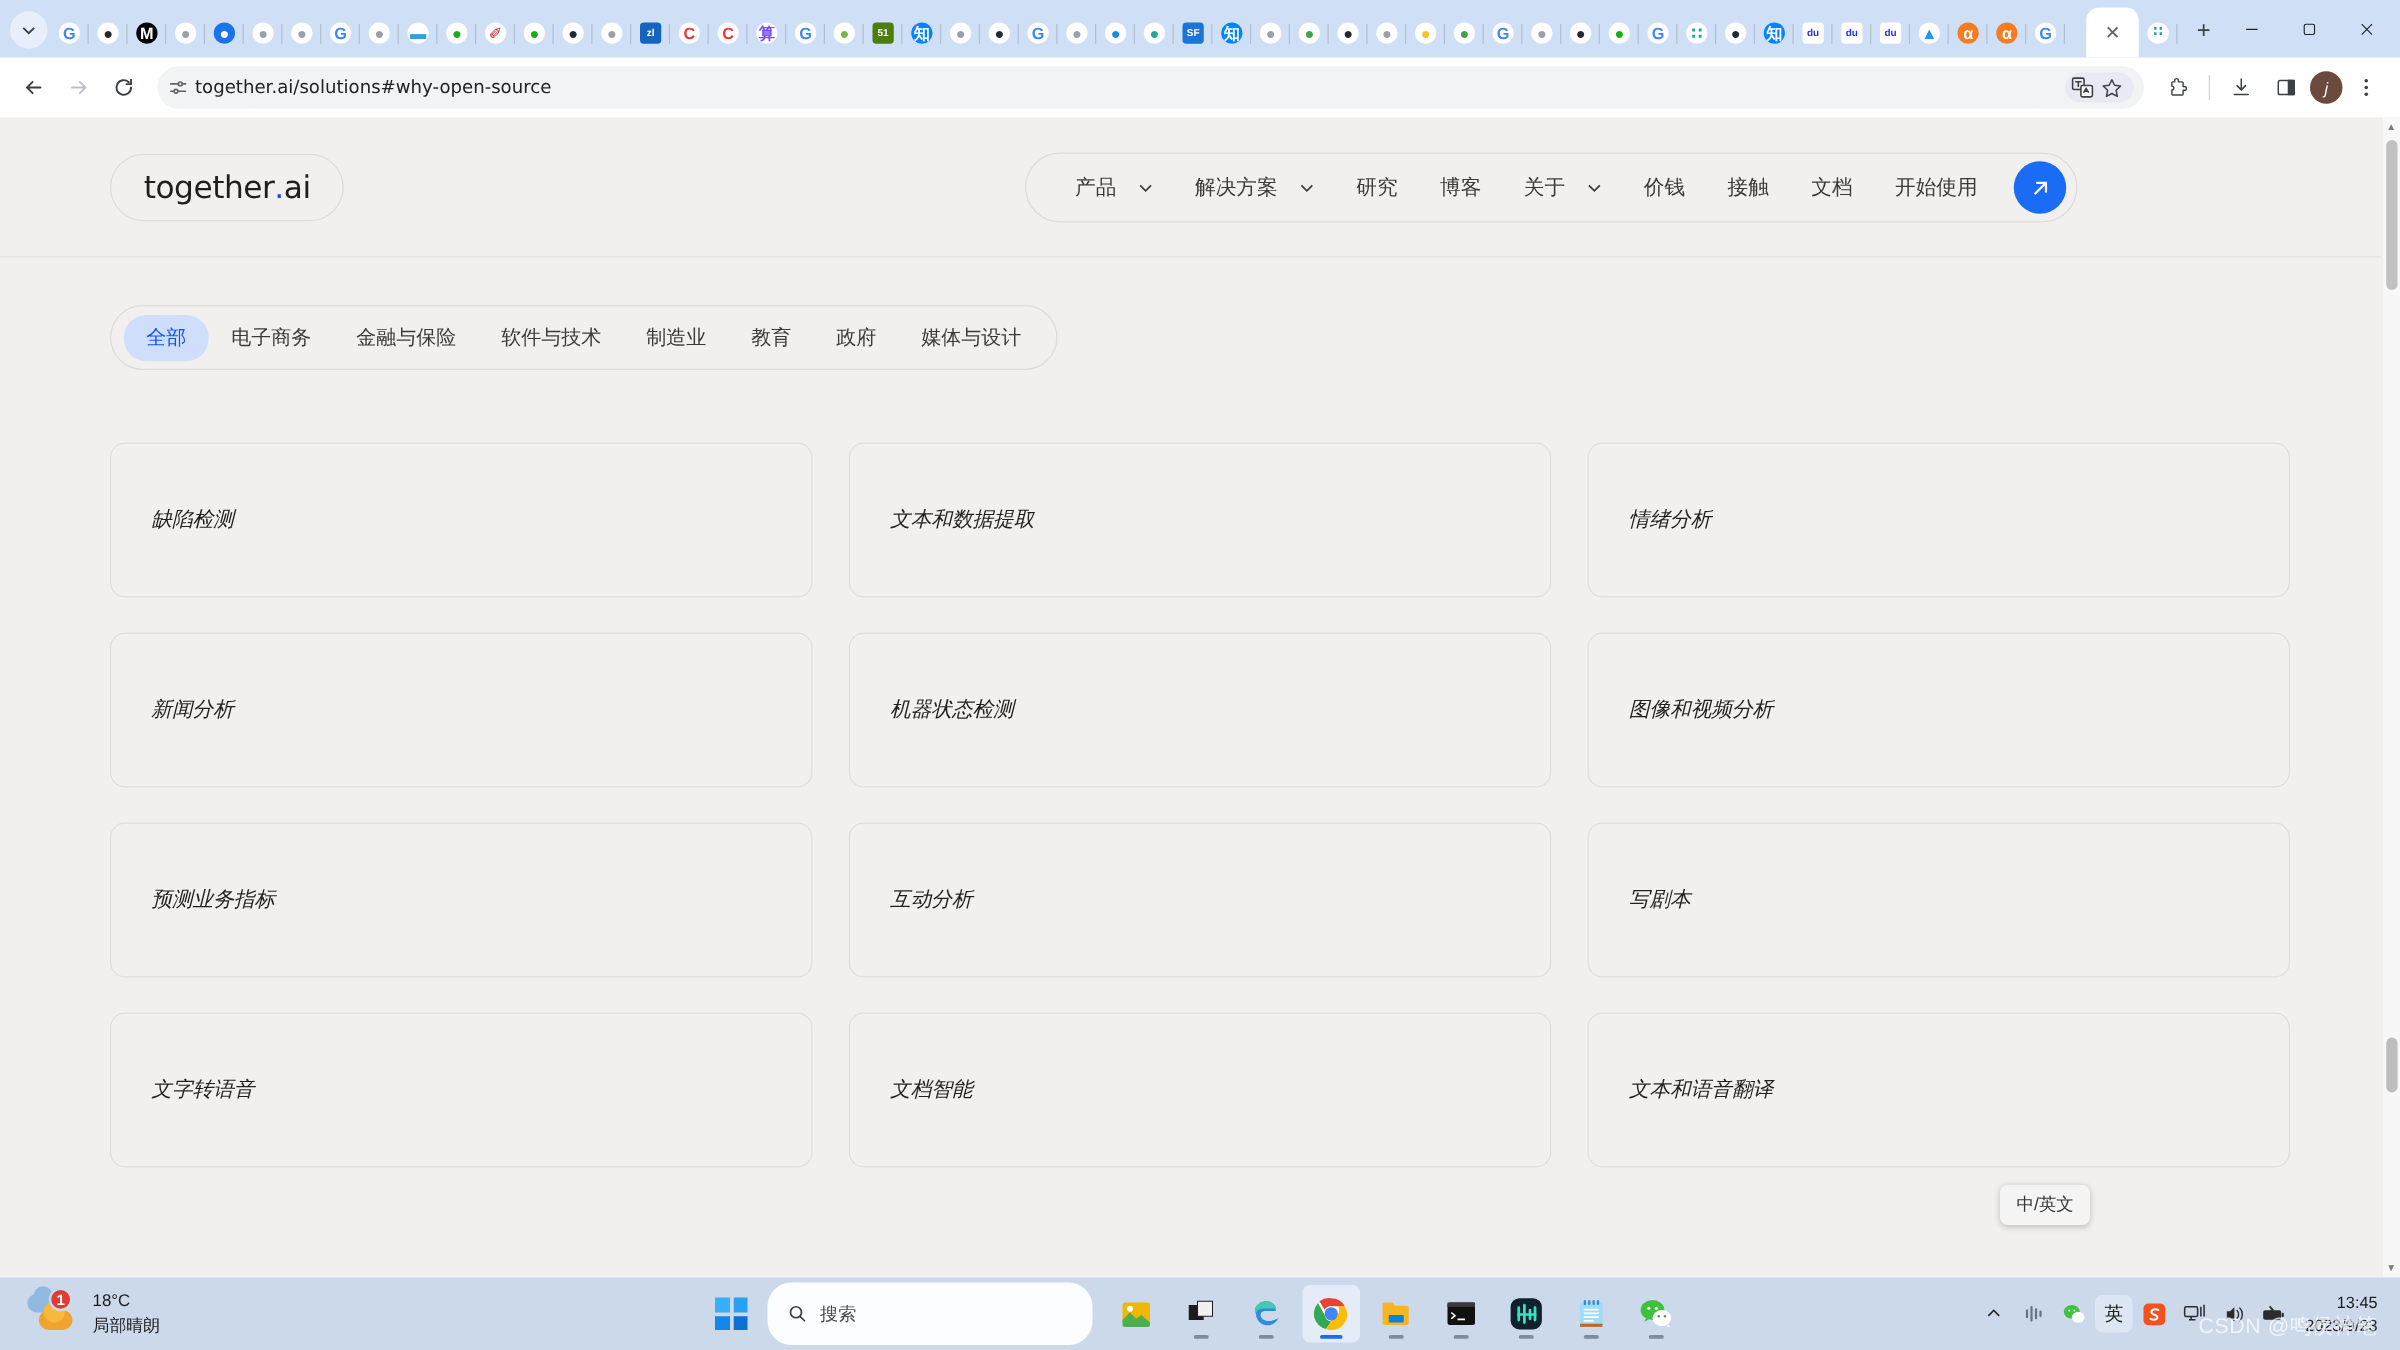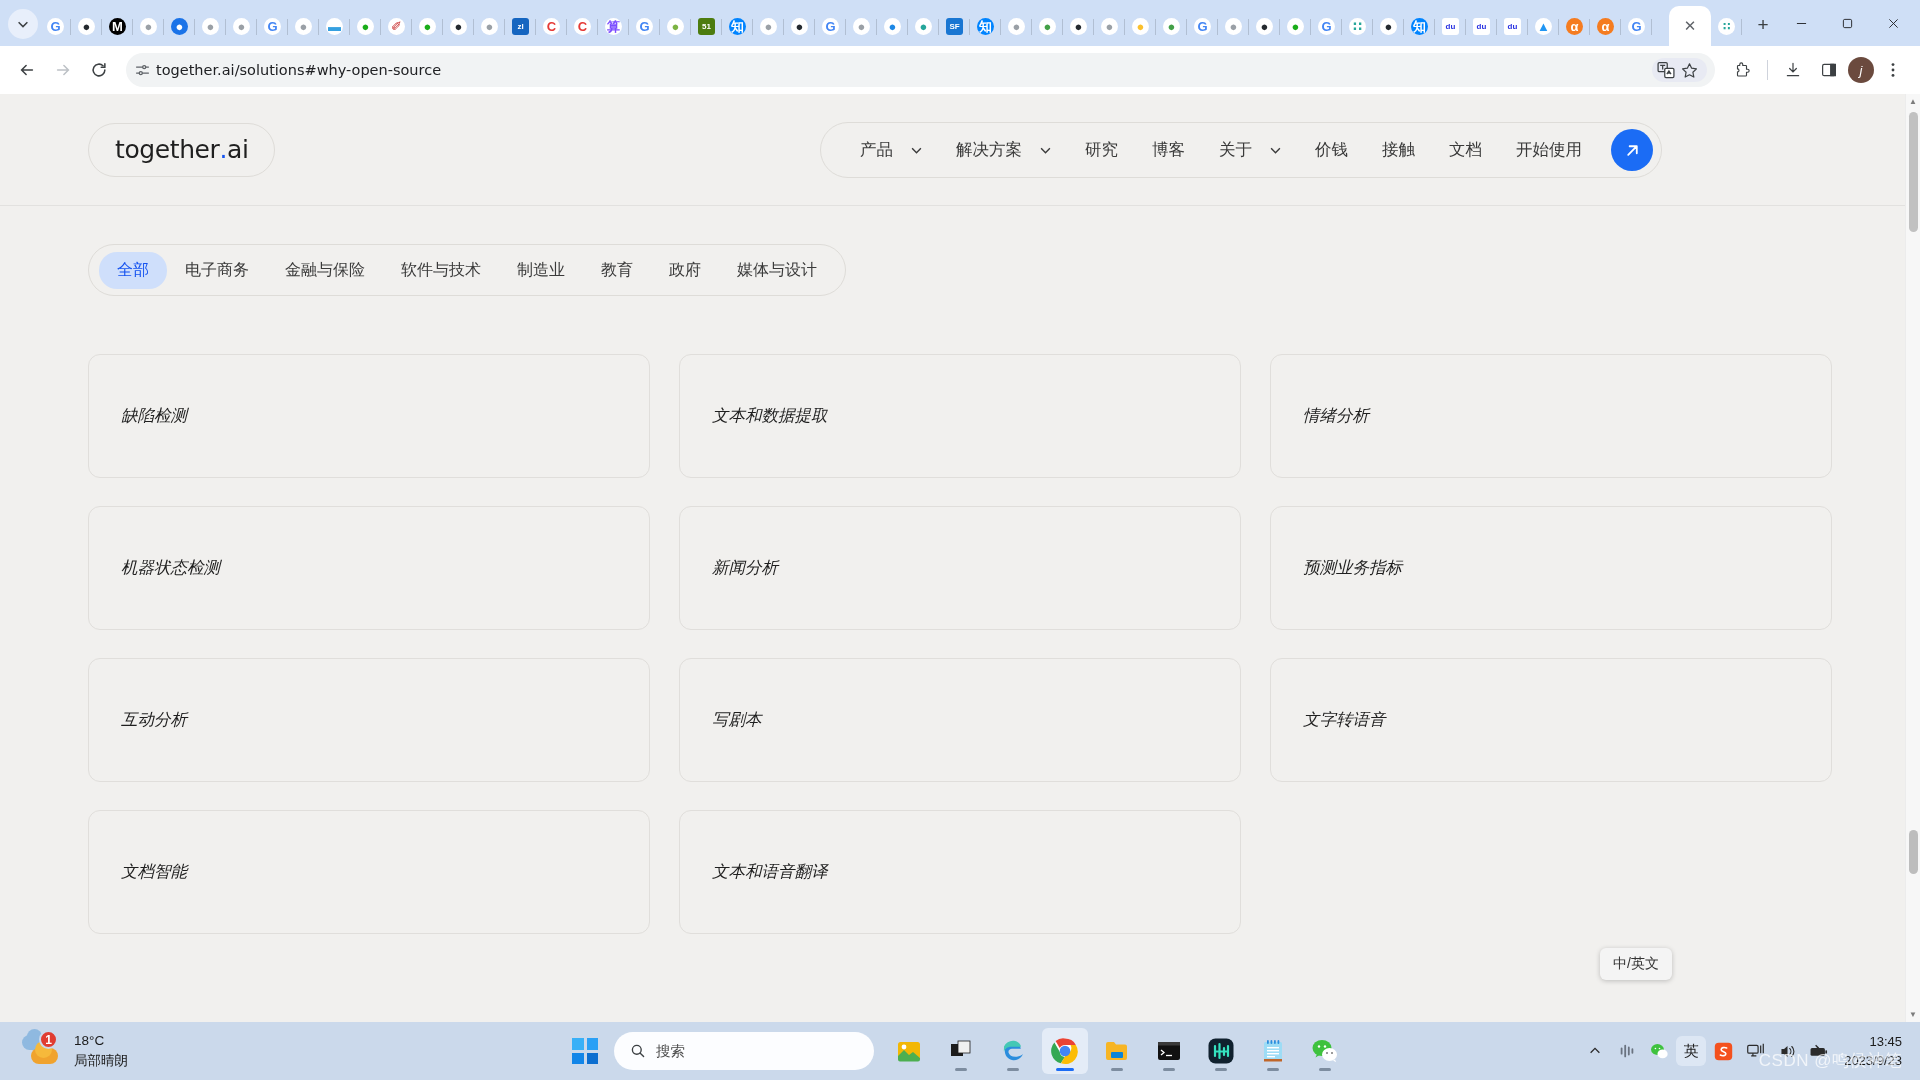--- a/index.html
+++ b/index.html
@@ -228,21 +228,21 @@
     width: 26px; height: 26px;
     display: grid; grid-template-columns: 1fr 1fr; grid-template-rows: 1fr 1fr; gap: 3px;
     margin-right: 10px;
   }
   .winlogo i { display:block; background:#0a8bef; }
   .winlogo i:nth-child(1){ background:#38b0f7; }
   .winlogo i:nth-child(2){ background:#2aa0f5; }
   .winlogo i:nth-child(3){ background:#1386e8; }
   .winlogo i:nth-child(4){ background:#0d6fd0; }
   .searchbox {
-    width: 260px; height: 38px; background: #fcfdff; border-radius: 19px;
+    width: 260px; height: 50px; background: #fcfdff; border-radius: 19px;
     display: flex; align-items: center; gap: 10px; padding: 0 16px;
     font-size: 14.5px; color: #4a4a4a; margin-right: 6px;
   }
   .tbapp { width: 46px; height: 46px; display:flex; align-items:center; justify-content:center; position: relative; border-radius: 6px; }
   .tbapp.run::after {
     content:""; position:absolute; bottom:3px; left:50%; transform:translateX(-50%);
     width:12px; height:3px; border-radius:2px; background:#7d8da0;
   }
   .tbapp.active { background: #e4ecf7; }
   .tbapp.active::after { width:18px; background:#1b6cf5; }
@@ -597,24 +597,27 @@
       <div class="card">
         <span>缺陷检测</span>
       </div>
       <div class="card">
         <span>文本和数据提取</span>
       </div>
       <div class="card">
         <span>情绪分析</span>
       </div>
       <div class="card">
+        <span>新闻分析</span>
+      </div>
+      <div class="card">
         <span>机器状态检测</span>
       </div>
       <div class="card">
-        <span>新闻分析</span>
+        <span>图像和视频分析</span>
       </div>
       <div class="card">
         <span>预测业务指标</span>
       </div>
       <div class="card">
         <span>互动分析</span>
       </div>
       <div class="card">
         <span>写剧本</span>
       </div>

